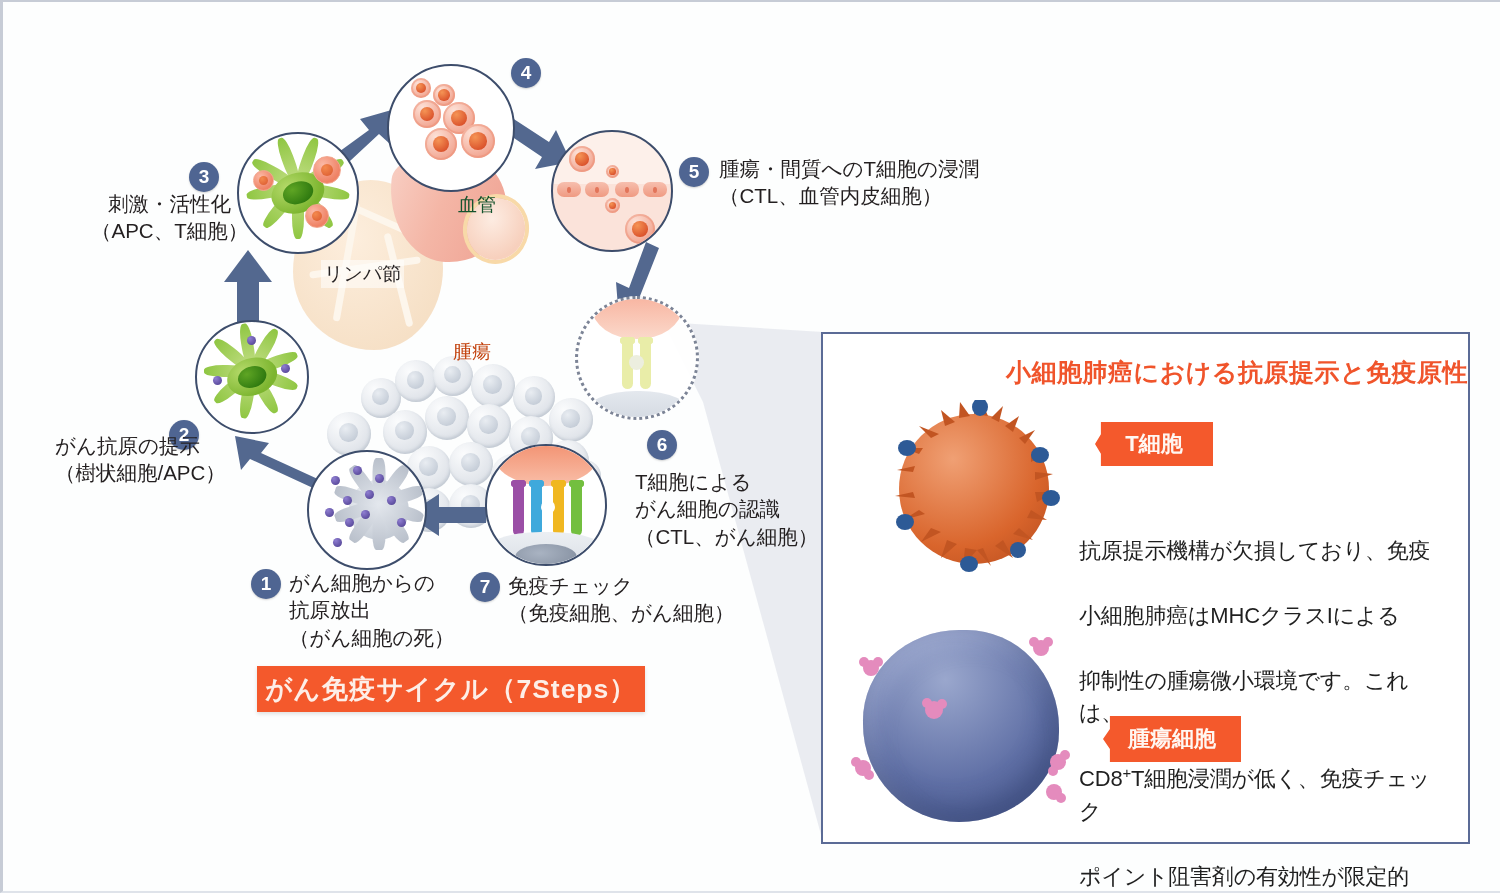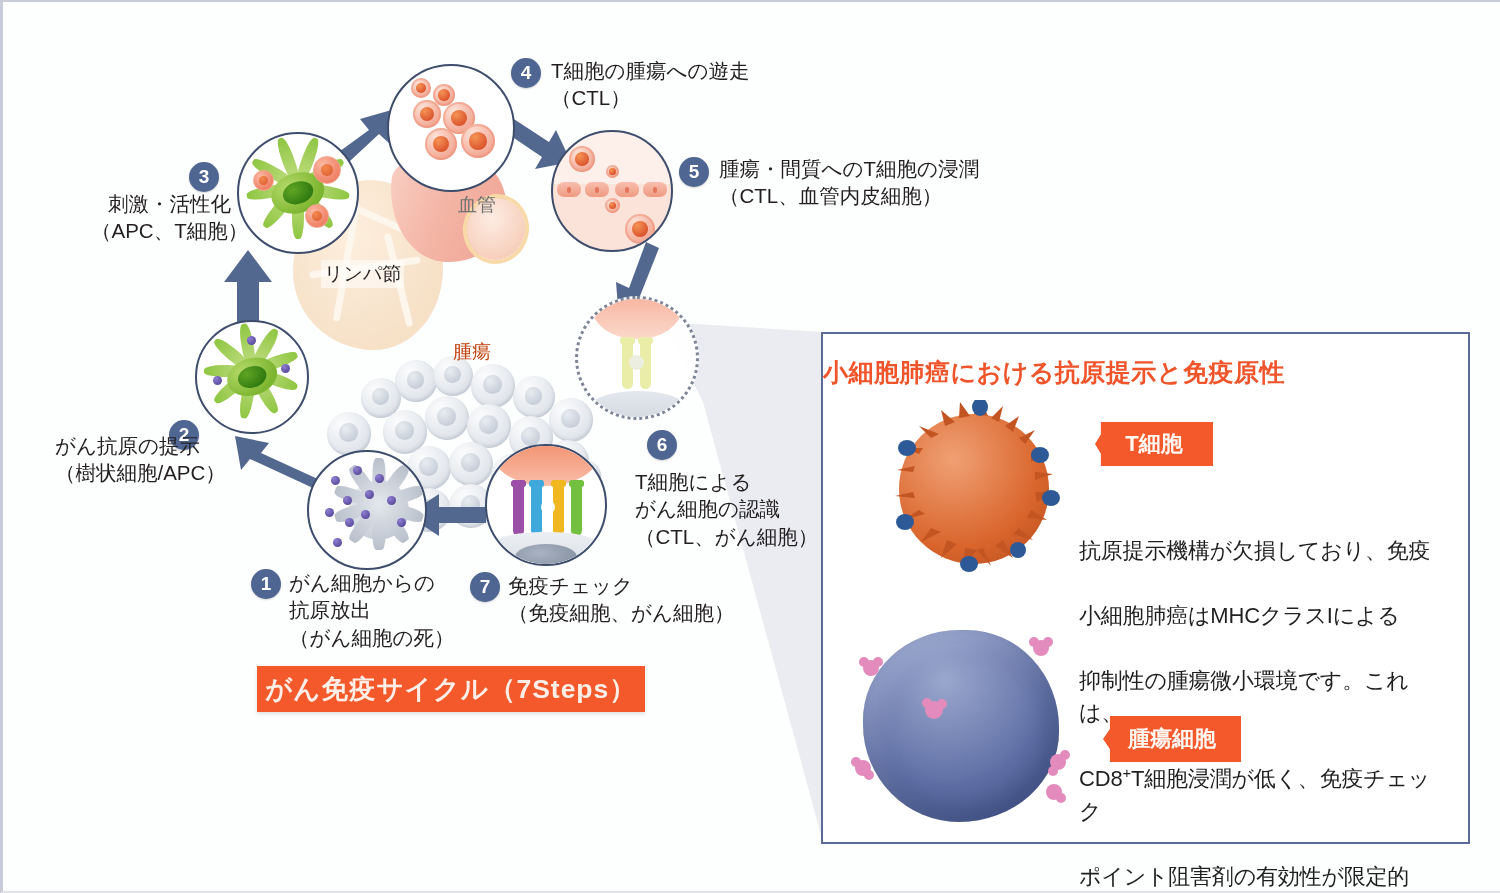--- a/index.html
+++ b/index.html
@@ -180,21 +180,21 @@
   }
 
   
   #panel{
     position:absolute;
     border:2px solid #5b6b96;
     background:#ffffff;
   }
   #panel-title{
     position:absolute;
-    width:100%;text-align:left;
+    width:100%;text-align:right;
     font-size:25px;font-weight:bold;color:#f0542b;
     letter-spacing:.5px;
   }
   .callout{
     position:absolute;
     background:#f4592c;color:#fff7f2;
     font-size:22px;font-weight:bold;
     display:flex;align-items:center;justify-content:center;
     padding:6px 16px 7px 16px;
     box-sizing:border-box;
@@ -226,21 +226,21 @@
   <div class="lymph-vein abs" style="left:340px;top:200px;width:7px;height:120px;transform:rotate(10deg);"></div>
   <div class="lymph-vein abs" style="left:392px;top:230px;width:7px;height:96px;transform:rotate(-14deg);"></div>
   <div class="abs" style="left:318px;top:258px;font-size:19px;color:#231f20;background:rgba(255,255,255,.55);padding:1px 3px;">リンパ節</div>
 
   <div class="vessel abs" style="left:386px;top:150px;width:118px;height:110px;
               border-radius:56% 44% 50% 50% / 30% 52% 48% 70%;
               transform:rotate(6deg);"></div>
   <div class="abs" style="left:464px;top:196px;width:58px;height:62px;border-radius:50%;
               background:radial-gradient(ellipse at 40% 35%,#fdece2,#f7d0bd 70%);
               box-shadow:0 0 0 4px #f8d9a8;transform:rotate(12deg);"></div>
-  <div class="abs" style="left:455px;top:190px;font-size:19px;color:#737373;">血管</div>
+  <div class="abs" style="left:455px;top:190px;font-size:19px;color:#14532d;">血管</div>
 
   <div class="abs" style="left:318px;top:352px;width:280px;height:190px;">
     <div class="tumorcell" style="left:6px;top:58px;width:44px;height:44px;">
         <i></i>
       </div>
     <div class="tumorcell" style="left:40px;top:24px;width:40px;height:40px;">
         <i></i>
       </div>
     <div class="tumorcell" style="left:74px;top:6px;width:42px;height:42px;">
         <i></i>
@@ -416,22 +416,20 @@
         <i></i>
       </div>
     <div class="rbc" style="left:36px;top:62px;width:32px;height:32px;">
         <i></i>
       </div>
     <div class="rbc" style="left:72px;top:58px;width:34px;height:34px;">
         <i></i>
       </div>
   </div>
   <div class="stepnum" style="left:508px;top:56px;">4</div>
-  <div class="steplabel" style="left:548px;top:55px;">T細胞の腫瘍への遊走
-（CTL）</div>
 
   <div class="cyc" style="left:548px;top:128px;width:118px;height:118px;
               background:linear-gradient(to bottom,#fdf0ea 0%,#fdf0ea 44%,#fbe3da 44%,#fbe3da 100%);">
     <div class="endo" style="left:4px;top:50px;width:24px;"></div>
     <div class="endo" style="left:32px;top:50px;width:24px;"></div>
     <div class="endo" style="left:62px;top:50px;width:24px;"></div>
     <div class="endo" style="left:90px;top:50px;width:24px;"></div>
     <div class="rbc" style="left:16px;top:14px;width:26px;height:26px;">
         <i></i>
       </div>

